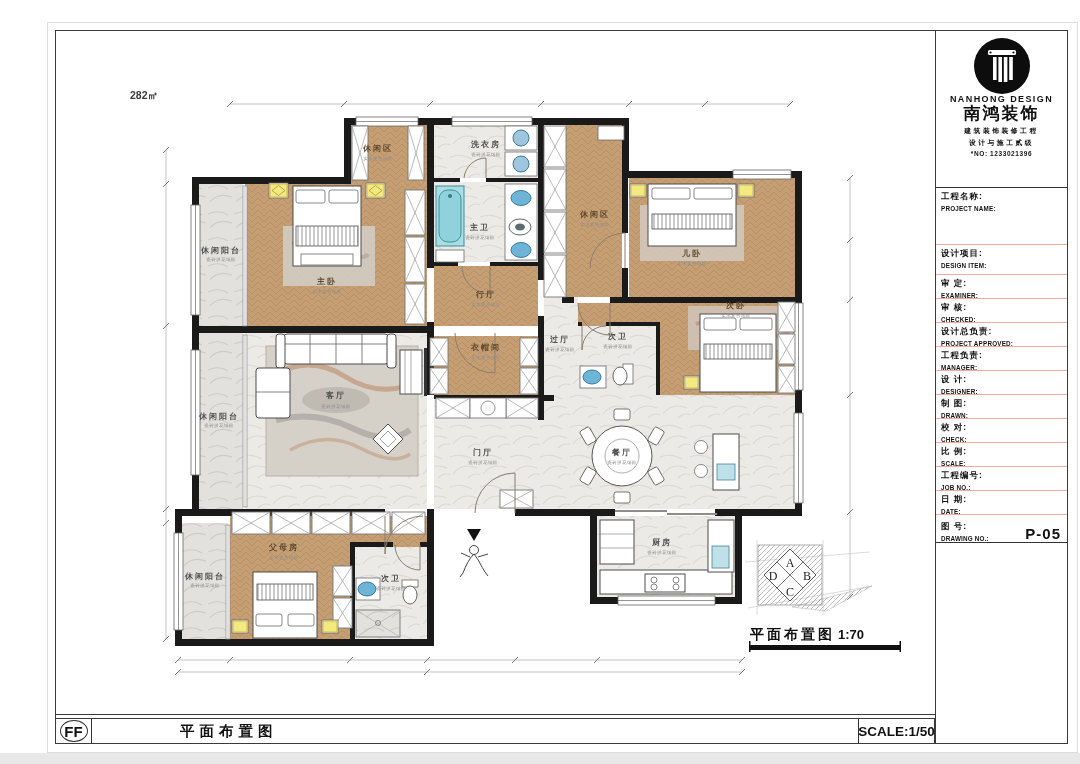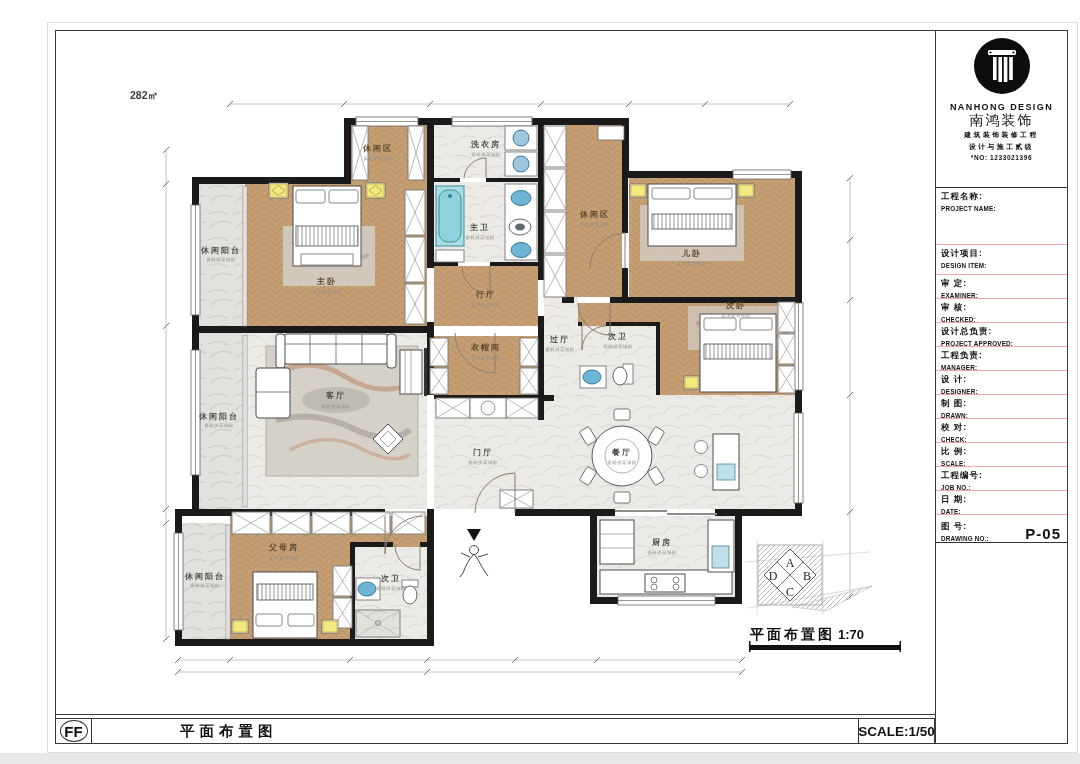--- a/index.html
+++ b/index.html
@@ -10,22 +10,22 @@
   #plan{position:absolute;left:0;top:0}
   .sheet{position:absolute;left:55px;top:30px;width:1013px;height:714px;border:1.5px solid #3a3a3a;
          box-sizing:border-box;pointer-events:none;background:transparent}
   
   .titleblock{position:absolute;left:935px;top:30px;width:133px;height:714px;background:#fff;
               border:1.5px solid #3a3a3a;box-sizing:border-box;display:flex;flex-direction:column}
   .tb-logo{height:157px;border-bottom:1px solid #333;display:flex;flex-direction:column;
            align-items:center;padding-top:7px;box-sizing:border-box}
   .logo-circ{width:56px;height:56px;border-radius:50%;background:#0d0d0d;display:flex;
              align-items:center;justify-content:center;flex:none}
-  .brand-en{font-size:9px;font-weight:bold;letter-spacing:1.4px;margin-top:8px;white-space:nowrap}
-  .brand-cn{font-size:14px;font-weight:normal;letter-spacing:2px;line-height:1.15;white-space:nowrap}
+  .brand-en{font-size:9px;font-weight:bold;letter-spacing:1.4px;margin-top:0;white-space:nowrap}
+  .brand-cn{font-size:17px;font-weight:bold;letter-spacing:2px;line-height:1.15;white-space:nowrap}
   .tb-sub{font-size:6.8px;font-weight:bold;letter-spacing:2.5px;margin-top:2px;white-space:nowrap}
   .tb-reg{font-size:6.5px;font-weight:bold;margin-top:2px;letter-spacing:.6px}
   .tb-row{border-bottom:1px solid #fca5a5;padding:3px 5px 0 5px;box-sizing:border-box;overflow:hidden}
   .tb-cn{font-size:8.5px;font-weight:bold;letter-spacing:1px}
   .tb-en{font-size:6.3px;font-weight:bold;margin-top:2px;letter-spacing:.2px}
   .h-project{height:57px}.h-item{height:30px}.h-dtitle{height:92px}
   .tb-field{height:24px}
   .tb-dno{height:28px;display:flex;align-items:flex-end;justify-content:space-between;
           border-bottom:1px solid #333;padding:0 6px 0 5px;box-sizing:border-box}
   .pno{font-size:15px;font-weight:bold;letter-spacing:1px}

